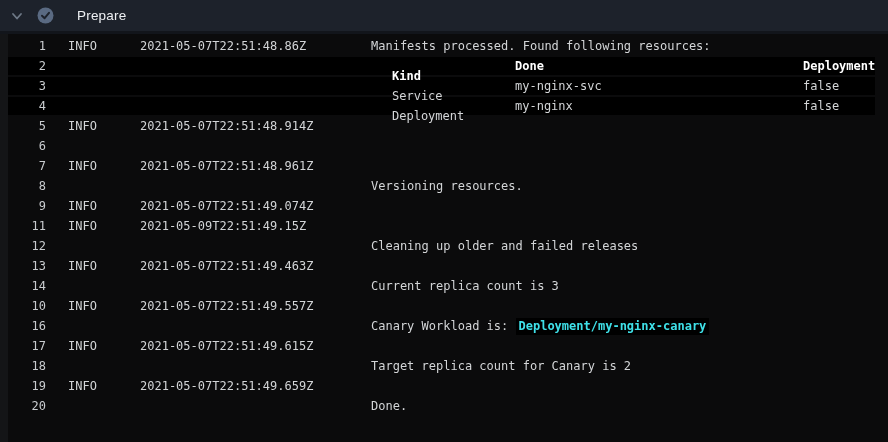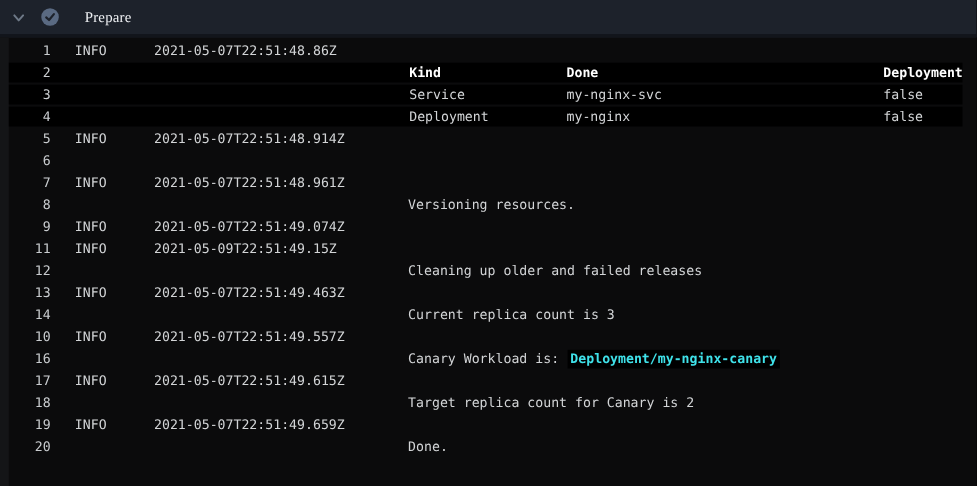--- a/index.html
+++ b/index.html
@@ -16,21 +16,21 @@
     background: var(--header-bg, #1d222b);
     border-bottom: 3px solid var(--header-border, #12151b);
     display: flex;
     align-items: center;
     cursor: pointer;
   }
   .icon-chevron { margin-left: 10px; width: 14px; height: 14px; flex: 0 0 auto; }
   .icon-check   { margin-left: 13px; width: 17px; height: 17px; flex: 0 0 auto; }
   .step-title {
     margin-left: 23px;
-    font-family: Liberation Serif, serif;
+    font-family: Liberation Sans, sans-serif;
     font-size: 13.5px;
     letter-spacing: .2px;
     color: #eef0f3;
     text-align: right;
   }
   
   .log {
     position: relative;
     padding-top: 2px;
     height: 406px;
@@ -52,21 +52,21 @@
   .level { position: absolute; left: 68px;  top: 0; color: var(--text-color, #d3d5d7); z-index: 2; }
   .time  { position: absolute; left: 140px; top: 0; color: var(--text-color, #d3d5d7); z-index: 2; }
   .msg   { position: absolute; left: 371px; top: 0; color: var(--text-color, #d3d5d7); z-index: 2; }
   .strip {
     position: absolute; left: 8px; top: 1px;
     width: 867px; height: 18px;
     background: var(--strip-bg, #000);
     z-index: 1;
   }
   .tcell { position: absolute; top: 0; color: var(--text-color, #d3d5d7); z-index: 2; }
-  .cell-kind      { left: 372px; }
+  .cell-kind      { left: 392px; margin-top: 10px; }
   .cell-name      { left: 515px; }
   .cell-versioned { left: 803px; }
   .th { font-weight: bold; color: #ffffff; }
   .highlight {
     color: var(--cyan, #3fe1e9);
     font-weight: bold;
     background: var(--strip-bg, #000);
     padding: 1px 3px 2px 3px;
   }
 </style>
@@ -80,21 +80,21 @@
       <polyline points="3,5 7,9.5 11,5" fill="none" stroke="#6e7987" stroke-width="1.8" stroke-linecap="round" stroke-linejoin="round"></polyline>
     </svg>
     <svg class="icon-check" viewBox="0 0 17 17">
       <circle cx="8.5" cy="8.5" r="8" fill="#5a6a82"></circle>
       <polyline points="5,8.8 7.6,11.2 12,5.8" fill="none" stroke="#1d222b" stroke-width="2" stroke-linecap="round" stroke-linejoin="round"></polyline>
     </svg>
     <span class="step-title">Prepare</span>
   </div>
 
   <div class="log">
-      <div class="row"><span class="num">1</span><span class="level">INFO</span><span class="time">2021-05-07T22:51:48.86Z</span></div>
+      <div class="row"><span class="num">1</span><span class="level">INFO</span><span class="time">2021-05-07T22:51:48.86Z</span><span class="msg">Manifests processed. Found following resources:</span></div>
       <div class="row"><span class="strip"></span><span class="tcell cell-kind th">Kind</span><span class="tcell cell-name th">Done</span><span class="tcell cell-versioned th">Deployment</span><span class="num">2</span></div>
       <div class="row"><span class="strip"></span><span class="tcell cell-kind">Service</span><span class="tcell cell-name">my-nginx-svc</span><span class="tcell cell-versioned">false</span><span class="num">3</span></div>
       <div class="row"><span class="strip"></span><span class="tcell cell-kind">Deployment</span><span class="tcell cell-name">my-nginx</span><span class="tcell cell-versioned">false</span><span class="num">4</span></div>
       <div class="row"><span class="num">5</span><span class="level">INFO</span><span class="time">2021-05-07T22:51:48.914Z</span></div>
       <div class="row"><span class="num">6</span></div>
       <div class="row"><span class="num">7</span><span class="level">INFO</span><span class="time">2021-05-07T22:51:48.961Z</span></div>
       <div class="row"><span class="num">8</span><span class="msg">Versioning resources.</span></div>
       <div class="row"><span class="num">9</span><span class="level">INFO</span><span class="time">2021-05-07T22:51:49.074Z</span></div>
       <div class="row"><span class="num">11</span><span class="level">INFO</span><span class="time">2021-05-09T22:51:49.15Z</span></div>
       <div class="row"><span class="num">12</span><span class="msg">Cleaning up older and failed releases</span></div>

